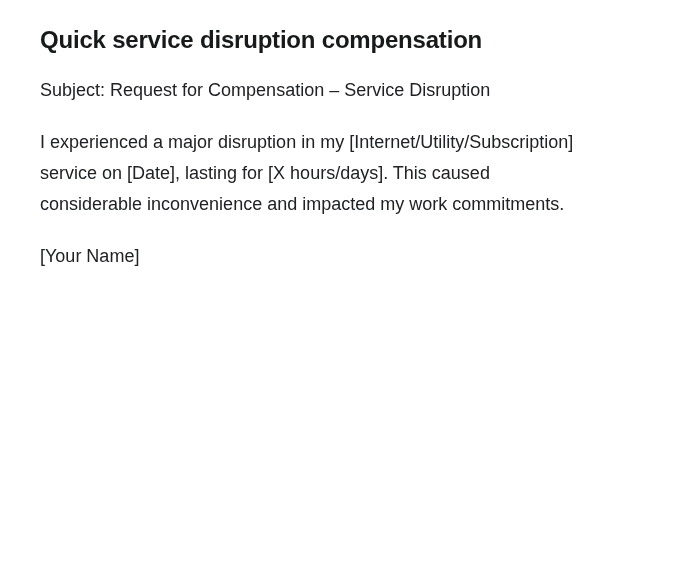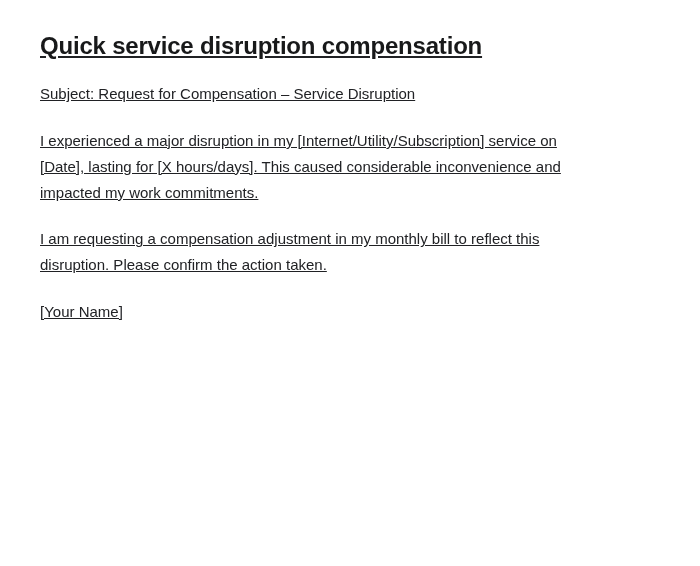--- a/index.html
+++ b/index.html
@@ -10,48 +10,46 @@
     width: 700px;
     height: 566px;
     background: #ffffff;
     font-family: "Liberation Sans", sans-serif;
     color: #202124;
     overflow: hidden;
   }
   .doc {
     box-sizing: border-box;
     width: 616px;
-    padding: 30px 40px 0 40px;
-    text-decoration: underline;
+    padding: 24px 40px 0 40px;
   }
   .doc-title {
     font-size: 24px;
     font-weight: bold;
     line-height: 1.3;
     letter-spacing: -0.2px;
     margin: 0 0 20px 0;
     color: #18191a;
   }
   .doc-body {
-    font-size: 15px;
+    font-size: 18px;
     line-height: 1.72;
     color: #212225;
   }
   .doc-para {
     margin: 0 0 21px 0;
     max-width: 600px;
   }
   .doc-para:last-child {
     margin-bottom: 0;
   }
 </style>
 </head>
 <body>
 
 <div class="doc">
   <h1 class="doc-title">Quick service disruption compensation</h1>
   <div class="doc-body">
     <p class="doc-para">Subject: Request for Compensation – Service Disruption</p>
     <p class="doc-para">I experienced a major disruption in my [Internet/Utility/Subscription] service on [Date], lasting for [X hours/days]. This caused considerable inconvenience and impacted my work commitments.</p>
-    <p class="doc-para">I am requesting a compensation adjustment in my monthly bill to reflect this disruption. Please confirm the action taken.</p>
     <p class="doc-para">[Your Name]</p>
   </div>
 </div>
 
 </body></html>

